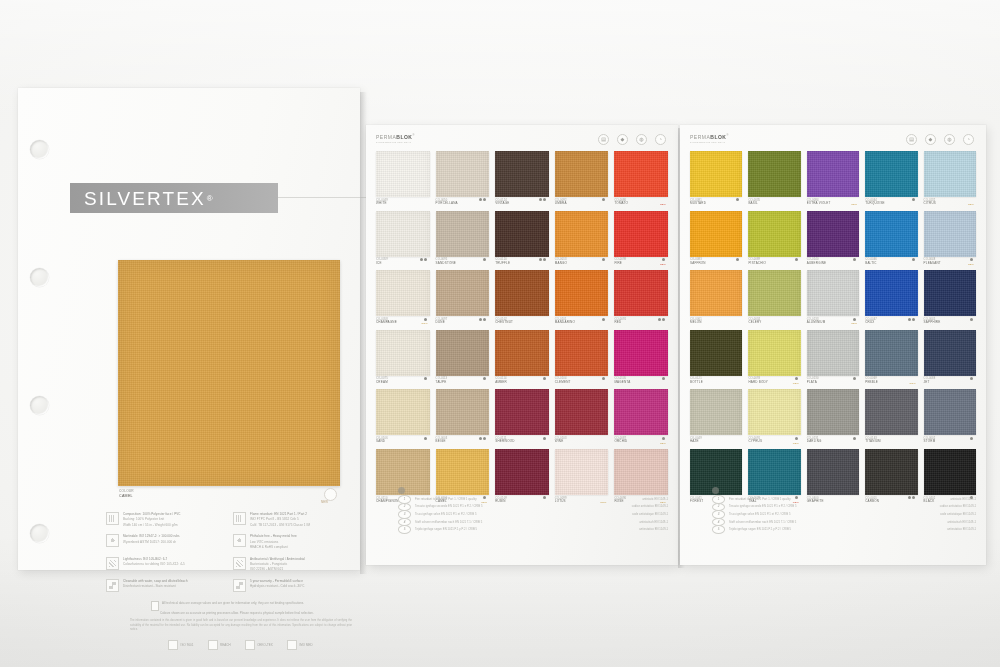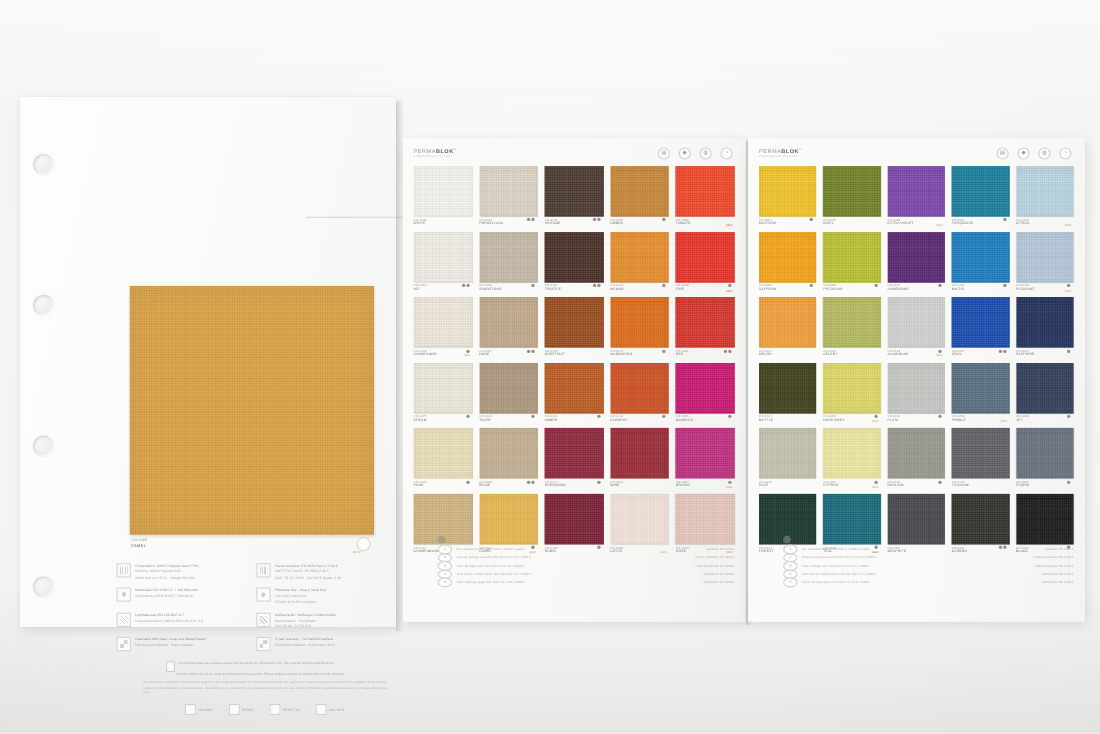--- a/index.html
+++ b/index.html
@@ -169,20 +169,24 @@
   .lg-t{font-size:2.7px;color:#aeaea9;letter-spacing:.08px;flex:1;}
   .lg-r{font-size:2.7px;color:#aeaea9;letter-spacing:.08px;text-align:right;}
 </style>
 </head>
 <body>
 
 <div id="backdrop"></div>
 
 <div class="sheet" id="cover-page">
 
+  <div id="brand-banner">
+    <span class="bt">SILVERTEX</span>
+      <span class="bsup">®</span>
+  </div>
   <div id="banner-rule"></div>
 
   <div id="hero-swatch"></div>
   <div id="hero-name">COLOUR</div>
   <div id="hero-code">CAMEL</div>
   <div id="hero-badge"></div>
   <div id="hero-badge-lb">NEW</div>
 
   <div id="spec-grid">
       <div class="spec-row">

